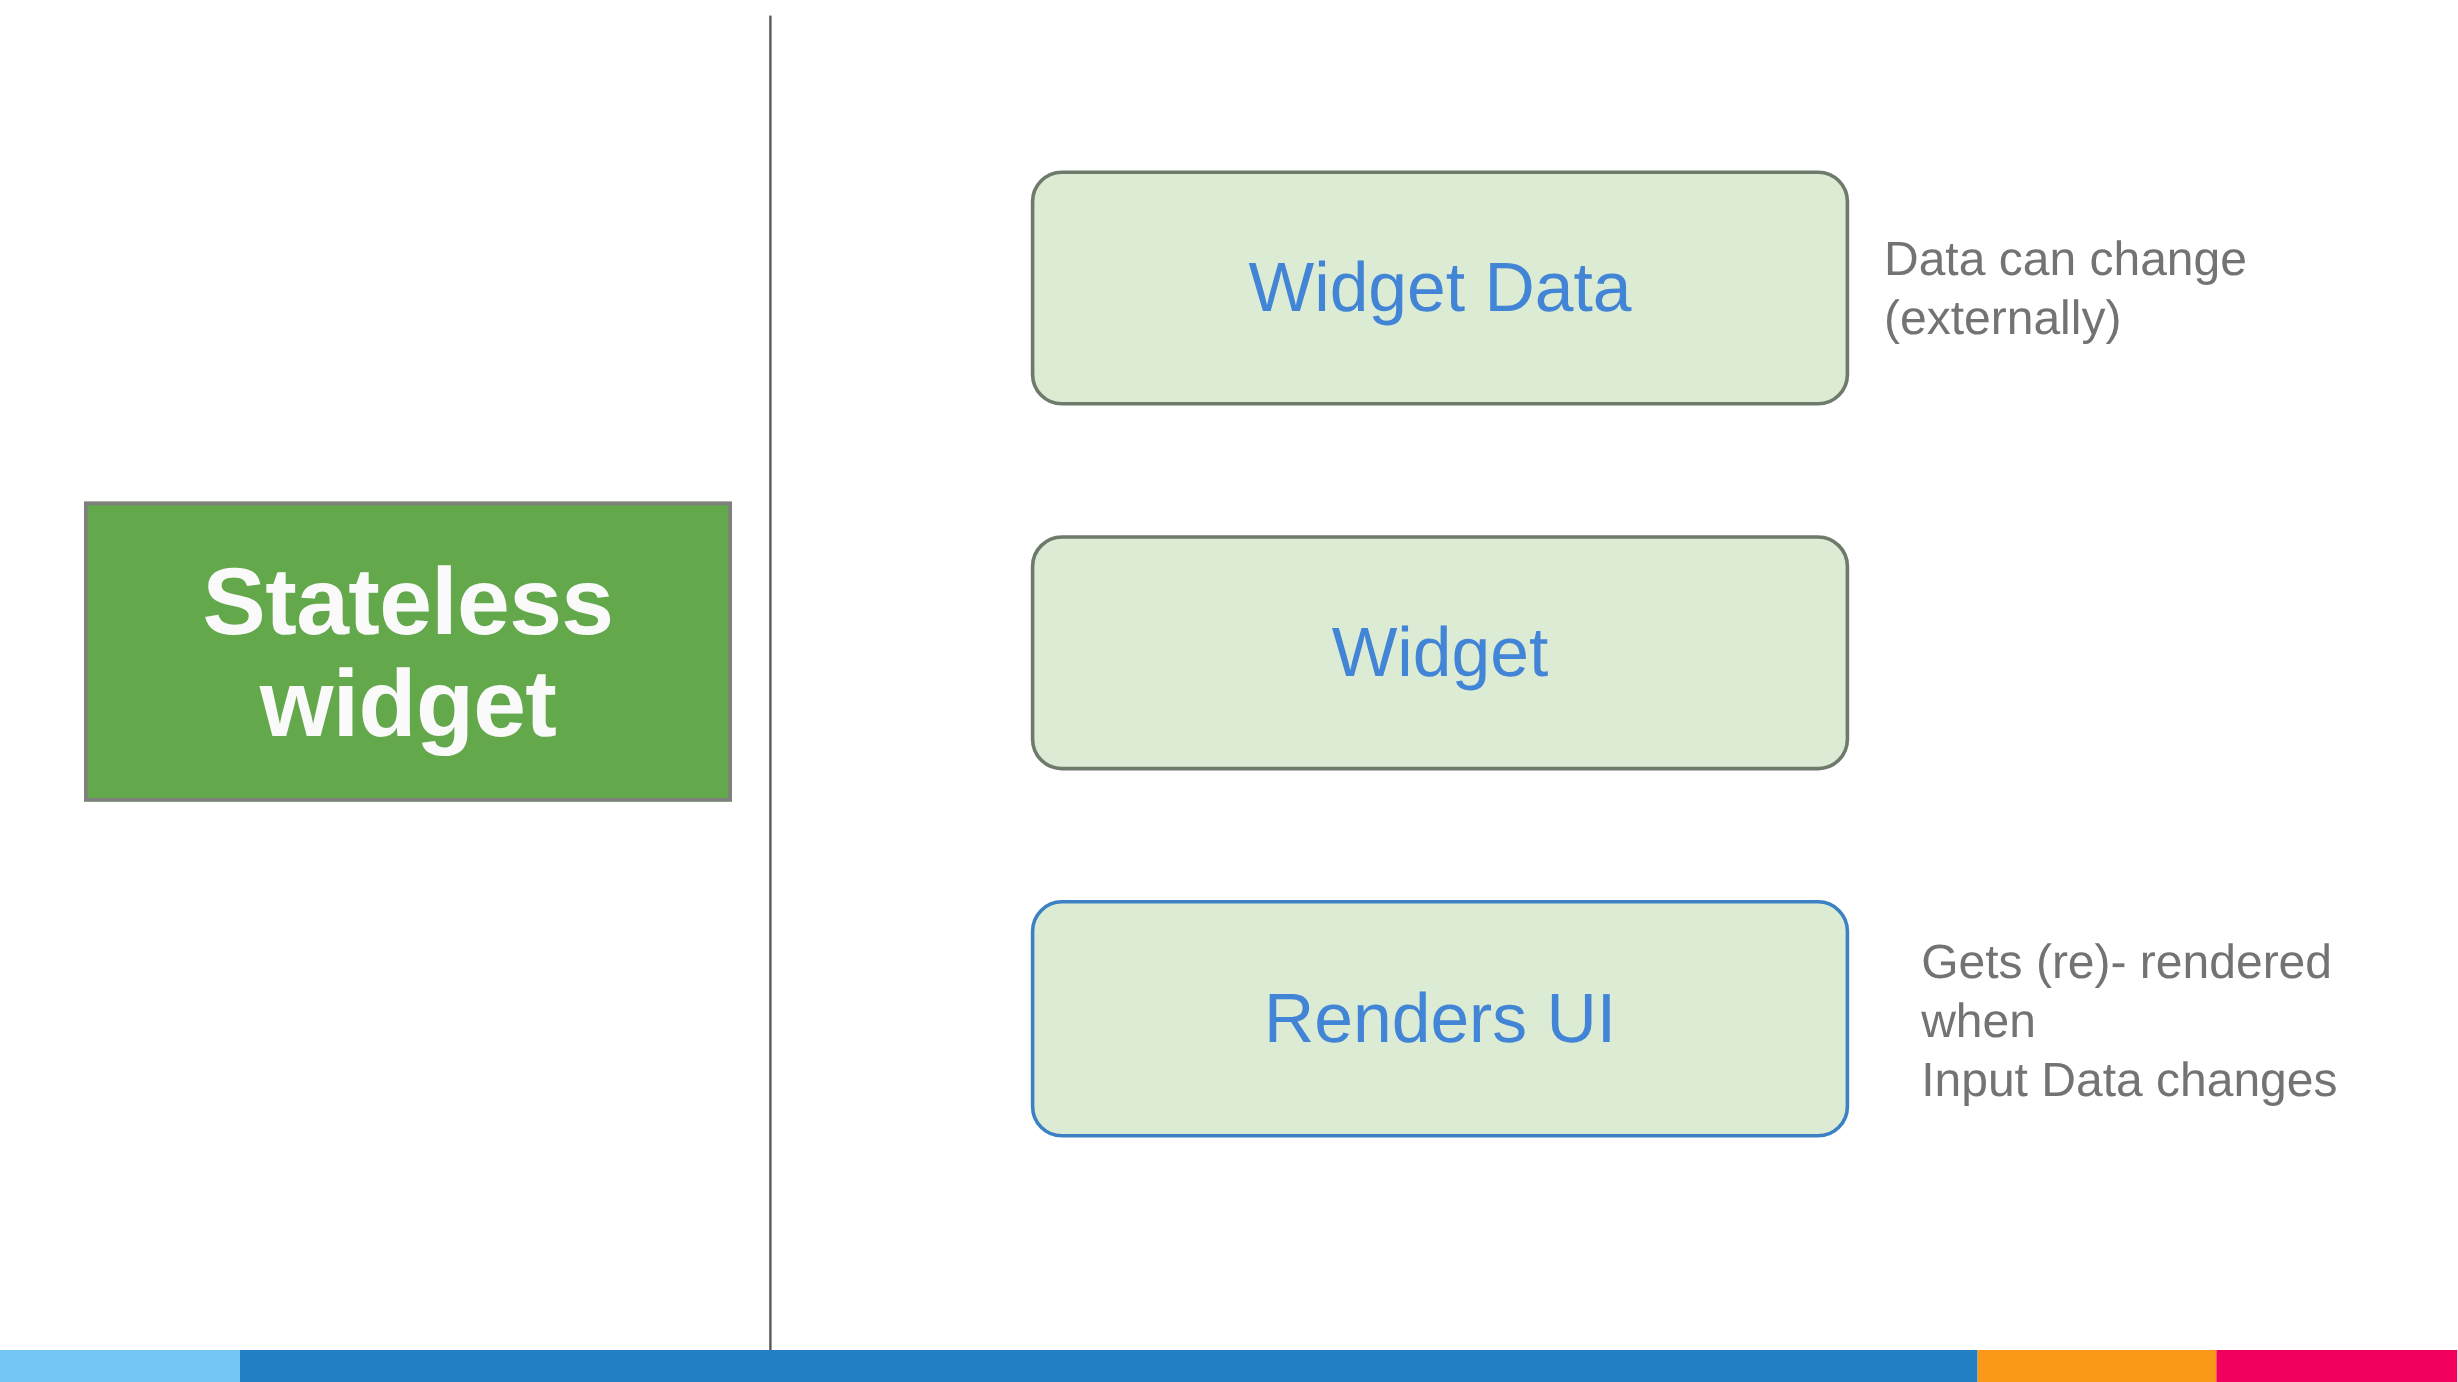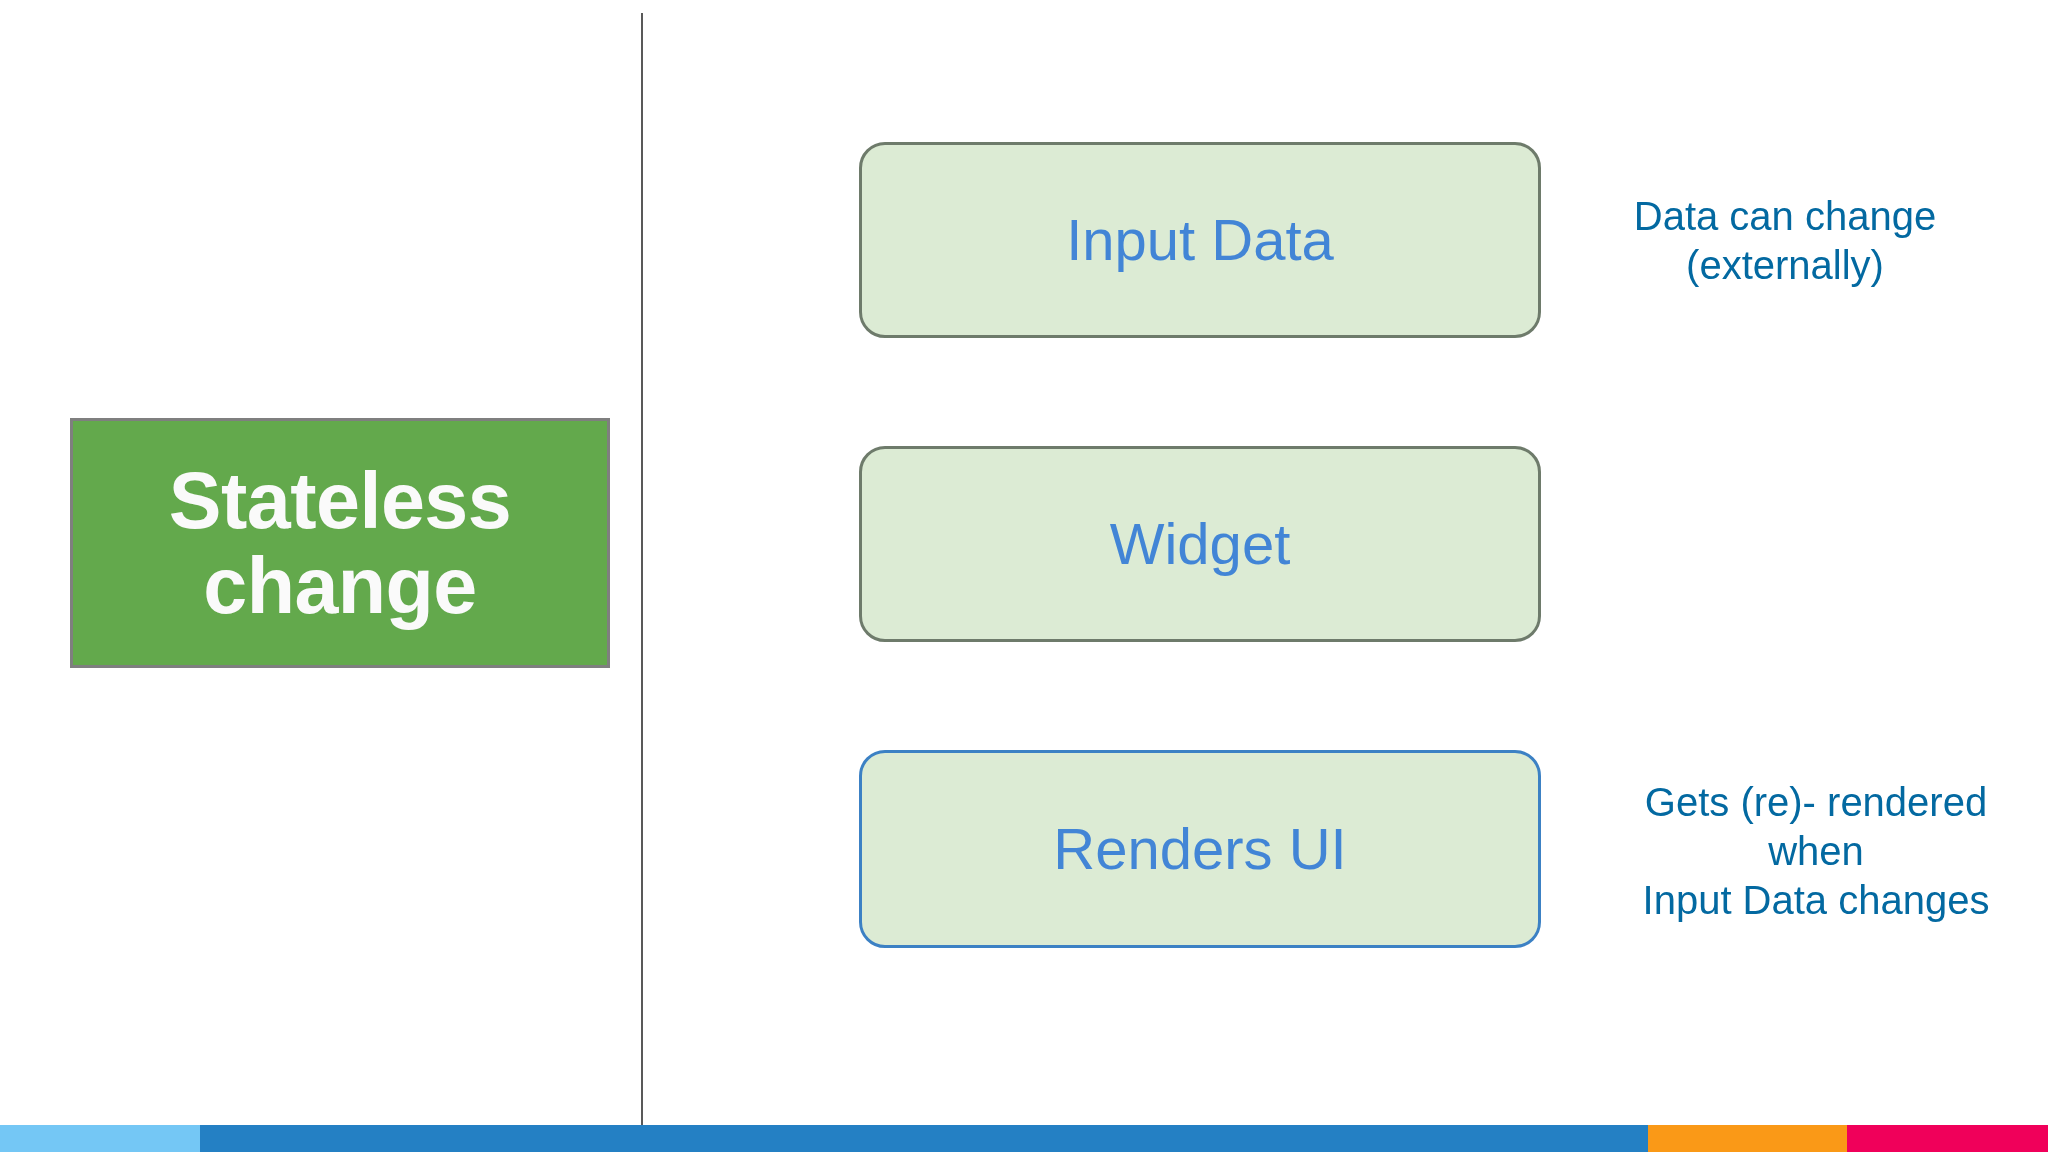--- a/index.html
+++ b/index.html
@@ -77,26 +77,26 @@
     font-weight: normal;
   }
 
   #box-input   { top: 142px; height: 196px; }
   #box-widget  { top: 446px; height: 196px; }
   #box-renders { top: 750px; height: 198px; }
 
   
   .annotation {
     position: absolute;
-    color: #0369a1;
+    color: #737373;
     font-family: "Liberation Sans", sans-serif;
     font-size: 40px;
     line-height: 1.23;
     white-space: pre-line;
-    text-align: center;
+    text-align: left;
   }
   #ann-input   { left: 1570px; top: 192px;  width: 430px; }
   #ann-renders { left: 1585px; top: 778px;  width: 430px; margin-left: 16px; }
 
   
   .footer-bar {
     position: absolute;
     left: 0;
     bottom: 0;
     width: 2048px;
@@ -107,25 +107,25 @@
 </style>
 </head>
 <body>
 
 <div id="slide">
 
   <div class="divider" style="background: rgb(89, 89, 89);"></div>
 
   <div class="title-box" style="background: rgb(99, 169, 76); border-color: rgb(127, 127, 127);">
     <span class="title-text" style="color: rgb(250, 250, 250);">Stateless
-change</span>
+widget</span>
   </div>
 
   <div class="flow-box gray-edge" id="box-input" style="background: rgb(220, 235, 212); border-color: rgb(110, 123, 107);">
-    <span class="flow-label" style="color: rgb(66, 133, 214);">Input Data</span>
+    <span class="flow-label" style="color: rgb(66, 133, 214);">Widget Data</span>
   </div>
 
   <div class="flow-box gray-edge" id="box-widget" style="background: rgb(220, 235, 212); border-color: rgb(110, 123, 107);">
     <span class="flow-label" style="color: rgb(66, 133, 214);">Widget</span>
   </div>
 
   <div class="flow-box blue-edge" id="box-renders" style="background: rgb(220, 235, 212); border-color: rgb(60, 129, 196);">
     <span class="flow-label" style="color: rgb(66, 133, 214);">Renders UI</span>
   </div>
 

